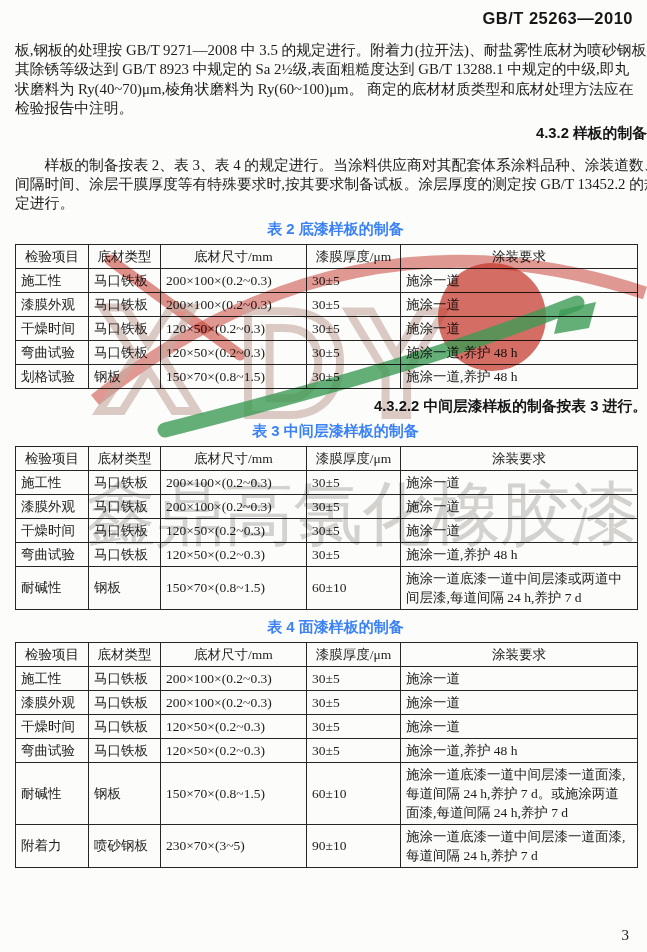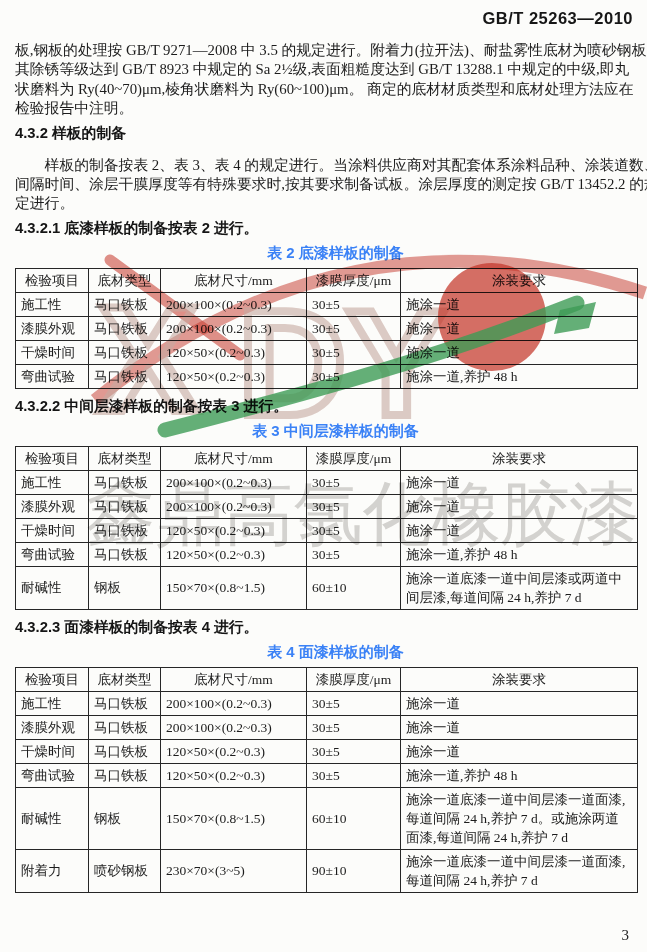--- a/index.html
+++ b/index.html
@@ -11,21 +11,21 @@
   .doc-header{
     text-align:right;padding:9px 14px 0 8px;
     font-family:"Liberation Sans","DejaVu Sans",sans-serif;
     font-weight:bold;font-size:16.5px;letter-spacing:.5px;color:#161616;
   }
   .para{margin:13px 10px 0 15px;font-size:14.8px;line-height:19.4px;}
   .para .text-line{white-space:nowrap;}
   .para.indent-first .text-line:first-child{text-indent:2em;}
   .h2{
     margin:4px 0 0 15px;font-family:"Liberation Sans","DejaVu Sans",sans-serif;
-    font-weight:bold;font-size:14.8px;line-height:20px;color:#151515;white-space:nowrap;
+    font-weight:bold;font-size:14.8px;line-height:20px;color:#151515;white-space:nowrap;text-align:right;
   }
   .tbl-title{
     margin-top:5px;text-align:center;
     font-family:"Liberation Sans","DejaVu Sans",sans-serif;
     font-weight:bold;font-size:15px;line-height:20px;color:#3b82f6;padding-left:24px;
   }
   table.spec{
     width:622px;margin:5px 10px 7px 15px;border-collapse:collapse;
     font-size:13.5px;table-layout:fixed;
   }
@@ -77,21 +77,20 @@
     </div>
 
   <div class="h2">4.3.2  样板的制备</div>
 
   <div class="para indent-first">
       <div class="text-line">样板的制备按表 2、表 3、表 4 的规定进行。当涂料供应商对其配套体系涂料品种、涂装道数、涂装</div>
       <div class="text-line">间隔时间、涂层干膜厚度等有特殊要求时,按其要求制备试板。涂层厚度的测定按 GB/T 13452.2 的规</div>
       <div class="text-line">定进行。</div>
     </div>
 
-  <div class="h2">4.3.2.1  底漆样板的制备按表 2 进行。</div>
 
   <div class="tbl-title">表 2  底漆样板的制备</div>
 
   <table class="spec">
     <colgroup>
         <col class="c1">
         <col class="c2">
         <col class="c3">
         <col class="c4">
         <col class="c5">
@@ -127,20 +126,27 @@
           <td>30±5</td>
           <td>施涂一道</td>
         </tr>
         <tr>
           <td>弯曲试验</td>
           <td>马口铁板</td>
           <td>120×50×(0.2~0.3)</td>
           <td>30±5</td>
           <td>施涂一道,养护 48 h</td>
         </tr>
+        <tr>
+          <td>划格试验</td>
+          <td>钢板</td>
+          <td>150×70×(0.8~1.5)</td>
+          <td>30±5</td>
+          <td>施涂一道,养护 48 h</td>
+        </tr>
       </tbody>
   </table>
 
   <div class="h2">4.3.2.2  中间层漆样板的制备按表 3 进行。</div>
 
   <div class="tbl-title">表 3  中间层漆样板的制备</div>
 
   <table class="spec">
     <colgroup>
         <col class="c1">
@@ -190,21 +196,20 @@
         <tr>
           <td>耐碱性</td>
           <td>钢板</td>
           <td>150×70×(0.8~1.5)</td>
           <td>60±10</td>
           <td>施涂一道底漆一道中间层漆或两道中间层漆,每道间隔 24 h,养护 7 d</td>
         </tr>
       </tbody>
   </table>
 
-  <div class="h2">4.3.2.3  面漆样板的制备按表 4 进行。</div>
 
   <div class="tbl-title">表 4  面漆样板的制备</div>
 
   <table class="spec">
     <colgroup>
         <col class="c1">
         <col class="c2">
         <col class="c3">
         <col class="c4">
         <col class="c5">

